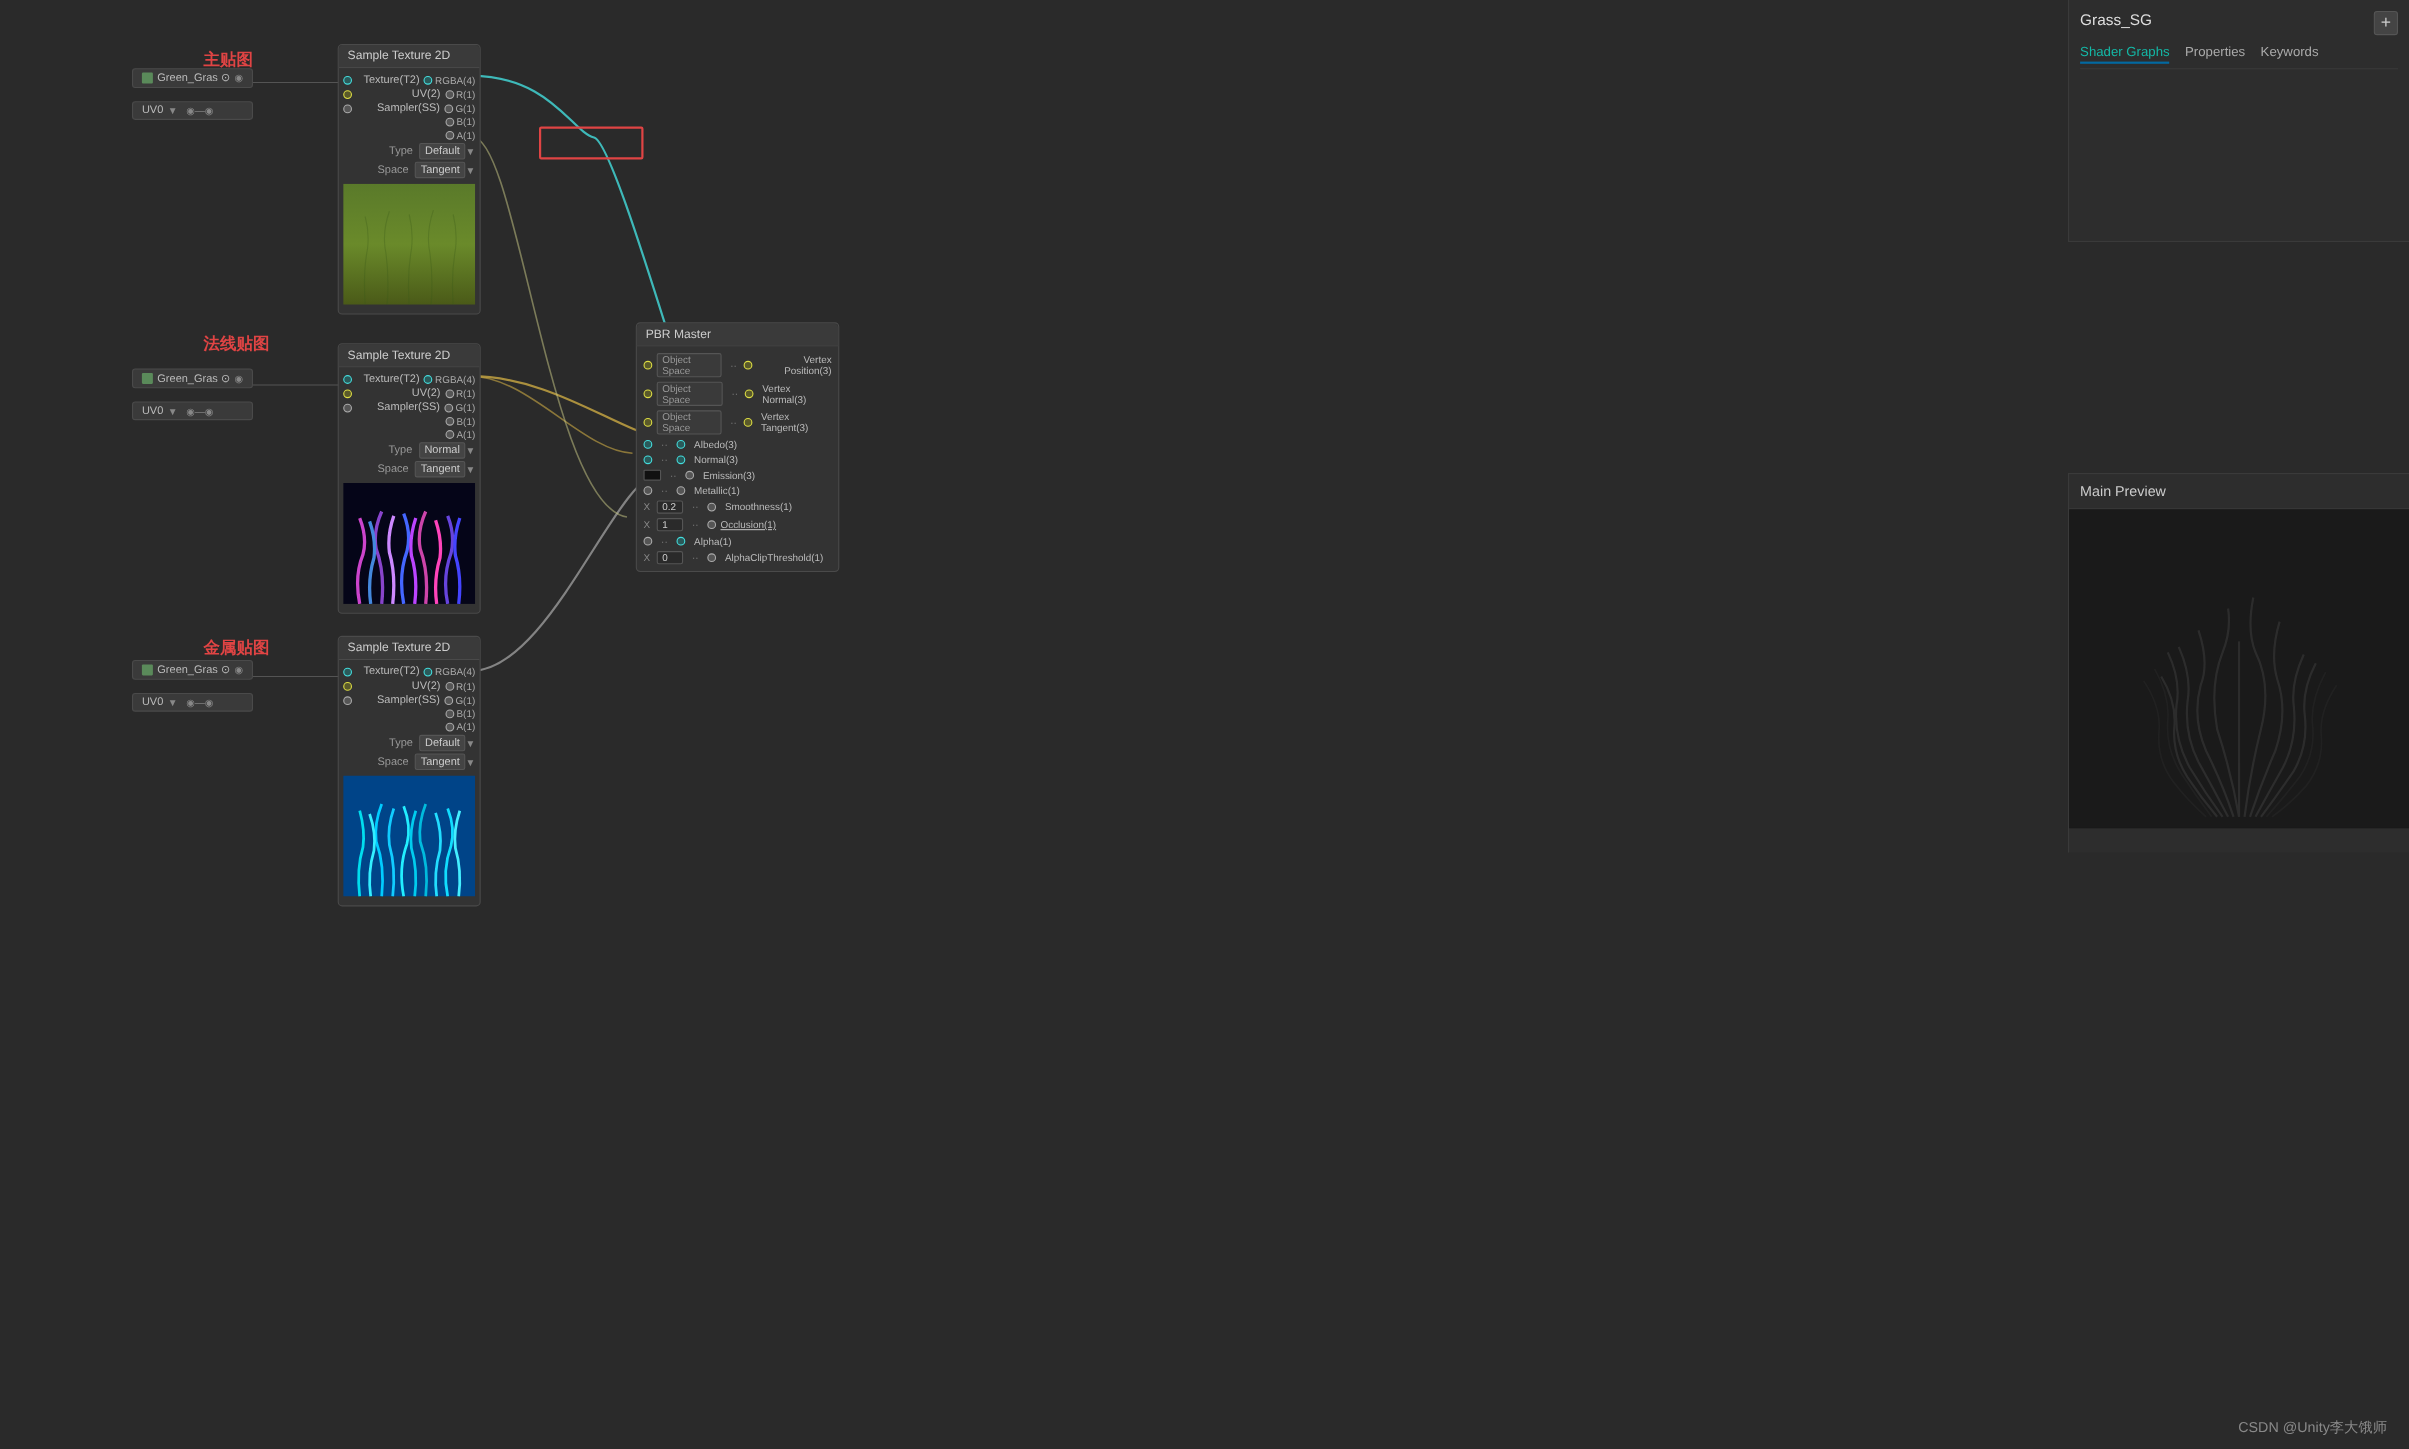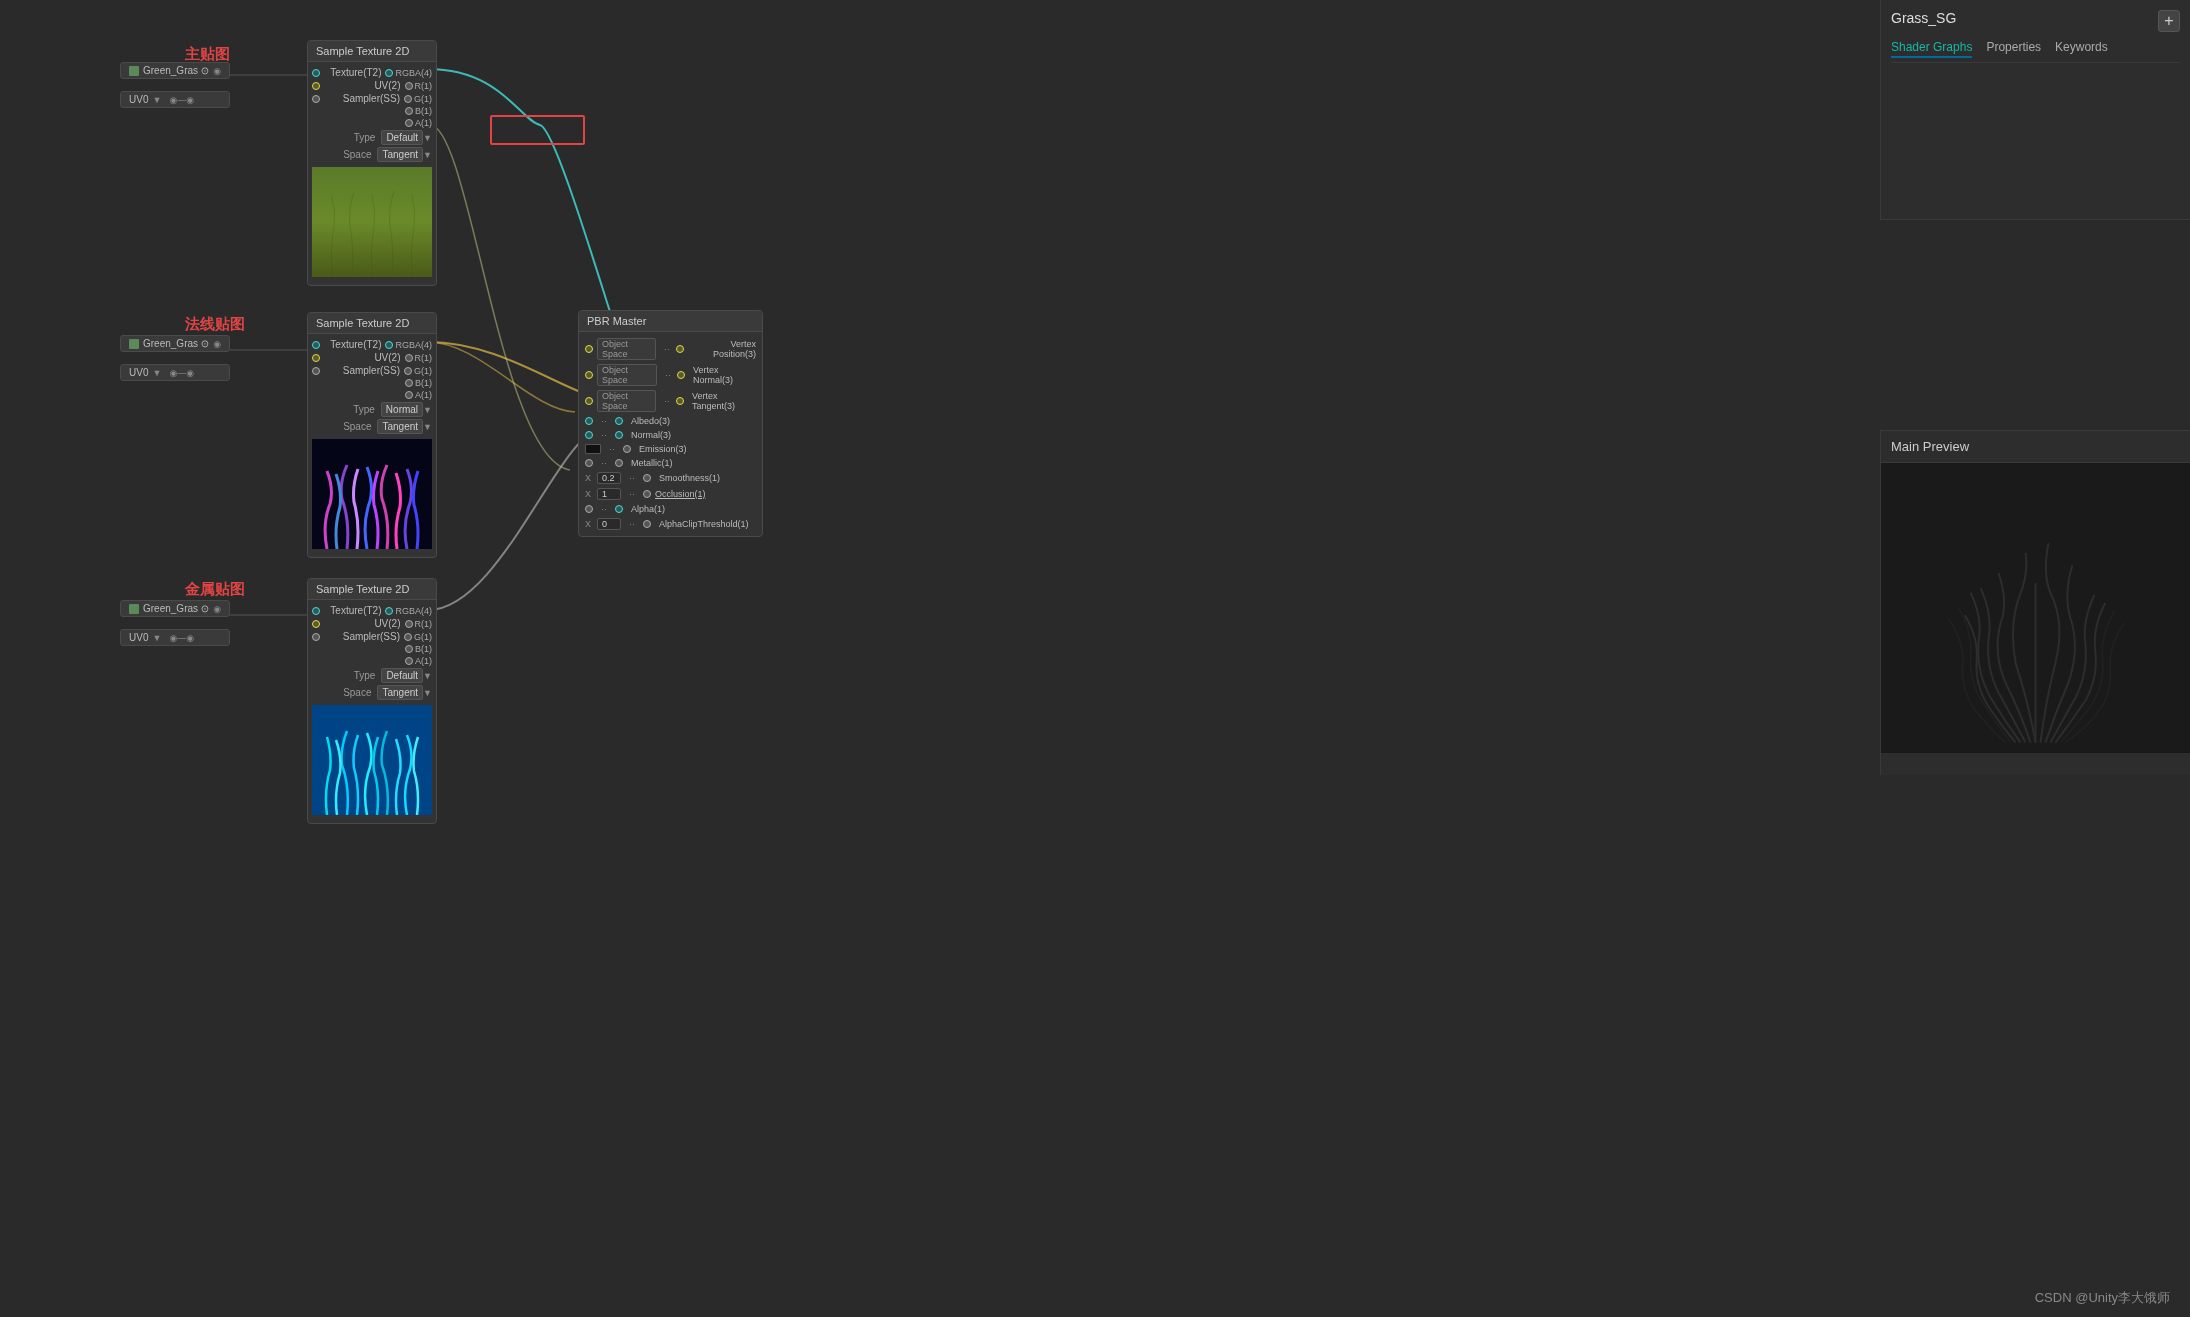--- a/index.html
+++ b/index.html
@@ -405,21 +405,21 @@
         <path d="M20,110 Q18,80 22,60 Q24,45 20,30"></path>
         <path d="M40,110 Q42,80 38,58 Q36,42 42,25"></path>
         <path d="M60,110 Q58,82 62,60 Q64,44 60,28"></path>
         <path d="M80,110 Q82,80 78,58 Q76,42 82,24"></path>
         <path d="M100,110 Q98,82 102,60 Q104,44 100,28"></path>
       </g>
     </svg>
   </div>
 </div>
 
-<div class="section-label" style="left: 185px; top: 315px;">法线贴图</div>
+<div class="section-label" style="left: 185px; top: 303px;">法线贴图</div>
 
 <div class="input-group" style="left: 120px; top: 335px;">
   <div class="input-chip">
     <div class="chip-square"></div>
     <span>Green_Gras ⊙</span>
     <span style="color:#888; font-size:9px;">◉</span>
   </div>
   <div class="input-chip">
     <span>UV0</span>
     <span style="color:#888;font-size:9px;">▼</span>
@@ -561,21 +561,21 @@
         <path d="M25,110 Q22,88 28,68 Q30,52 24,35" stroke="#33eeff"></path>
         <path d="M65,110 Q68,86 62,66 Q60,50 66,32" stroke="#00ccee"></path>
         <path d="M85,110 Q82,88 88,68 Q90,52 84,34" stroke="#22ddff"></path>
         <path d="M45,110 Q48,84 42,63 Q40,47 46,30" stroke="#11ccff"></path>
         <path d="M105,110 Q108,86 102,66 Q100,50 106,32" stroke="#44eeff"></path>
       </g>
     </svg>
   </div>
 </div>
 
-<div class="pbr-node" style="left: 578px; top: 310px;">
+<div class="pbr-node" style="left: 578px; top: 293px;">
   <div class="pbr-header">PBR Master</div>
   <div style="padding: 4px 0;">
 
     <div class="pbr-row">
       <span class="port port-yellow"></span>
       <span class="pbr-badge">Object Space</span>
       <span style="font-size:9px; color:#888; margin:0 2px;">··</span>
       <span class="port port-yellow"></span>
       <span style="font-size:9px; color:#bbb; margin-left:4px;text-align:right;">Vertex Position(3)</span>
     </div>

